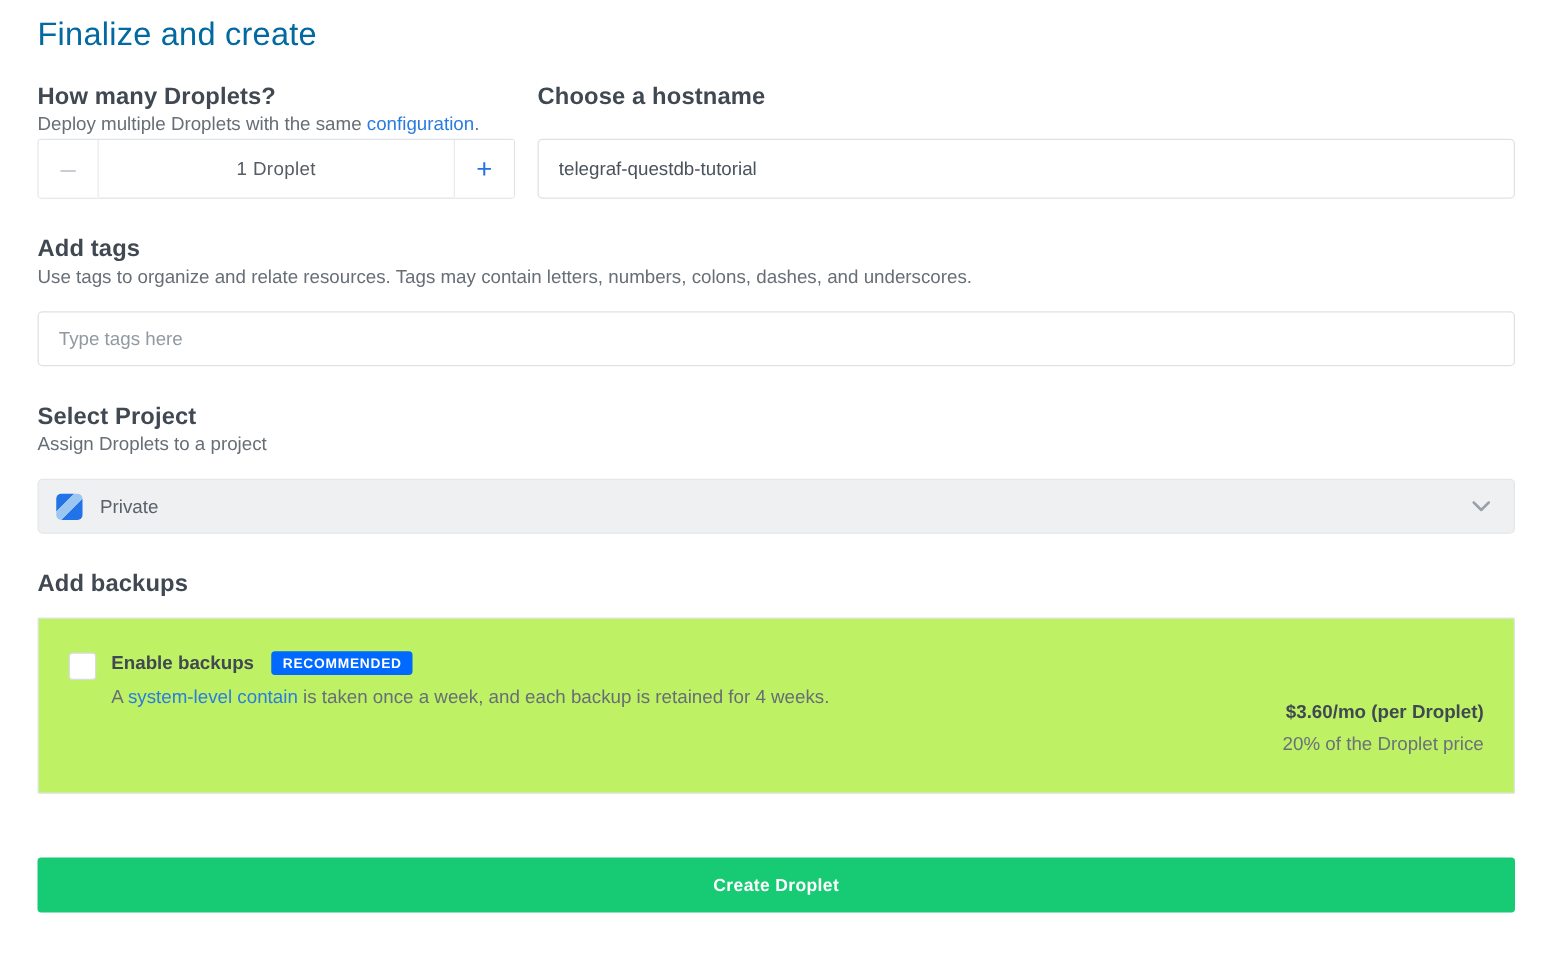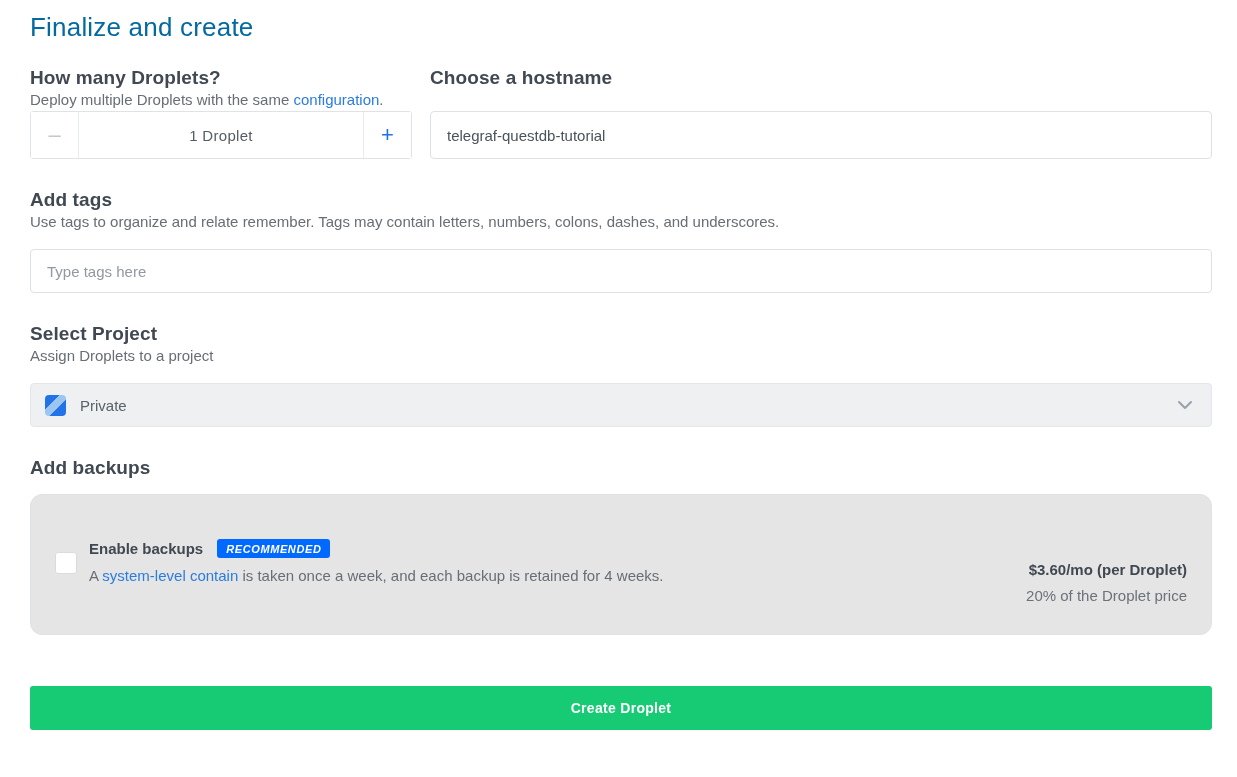--- a/index.html
+++ b/index.html
@@ -107,25 +107,25 @@
   .project-label {
     margin-left: 14px;
     font-size: 15px;
     color: #5a6169;
   }
   .chevron { margin-left: auto; display: flex; align-items: center; }
 
   
   .backups-card {
     border: 1px solid #dfe3e7;
-    border-radius: 12px;
-    background: #e5e5e5;
+    border-radius: 1px;
+    background: #bef264;
     padding: 26px 24px 30px 24px;
     display: flex;
-    align-items: center;
+    align-items: flex-start;
   }
   .checkbox {
     width: 22px; height: 22px;
     border: 1px solid #d7dce1;
     border-radius: 3px;
     background: #fff;
     flex: none;
     margin-top: 1px;
     cursor: pointer;
   }
@@ -134,21 +134,20 @@
   .backups-title { font-size: 15px; font-weight: 700; color: #404852; }
   .badge {
     margin-left: 14px;
     background: #0069ff;
     color: #ffffff;
     font-size: 11px;
     font-weight: 700;
     letter-spacing: 0.6px;
     padding: 4px 9px 3px;
     border-radius: 3px;
-    font-style: italic;
   }
   .backups-detail { font-size: 15px; color: #676e76; margin-top: 7px; line-height: 21px; }
   .backups-price { text-align: right; flex: none; }
   .price-main { font-size: 15px; font-weight: 700; color: #404852; margin-top: 40px; }
   .price-note { font-size: 15px; color: #6b7279; margin-top: 9px; }
 
   
   .create-btn {
     display: block;
     width: 100%;
@@ -186,21 +185,21 @@
 
     <div class="col-right">
       <h2 class="section-heading">Choose a hostname</h2>
       <input class="text-input" type="text" value="telegraf-questdb-tutorial" style="">
     </div>
 
   </div>
 
   <div class="section">
     <h2 class="section-heading">Add tags</h2>
-    <p class="desc">Use tags to organize and relate remember. Tags may contain letters, numbers, colons, dashes, and underscores.</p>
+    <p class="desc">Use tags to organize and relate resources. Tags may contain letters, numbers, colons, dashes, and underscores.</p>
     <input class="text-input tags-input" type="text" placeholder="Type tags here" style="">
   </div>
 
   <div class="section">
     <h2 class="section-heading">Select Project</h2>
     <p class="desc">Assign Droplets to a project</p>
     <div class="project-select">
       <span class="project-icon"></span>
       <span class="project-label">Private</span>
       <span class="chevron">

